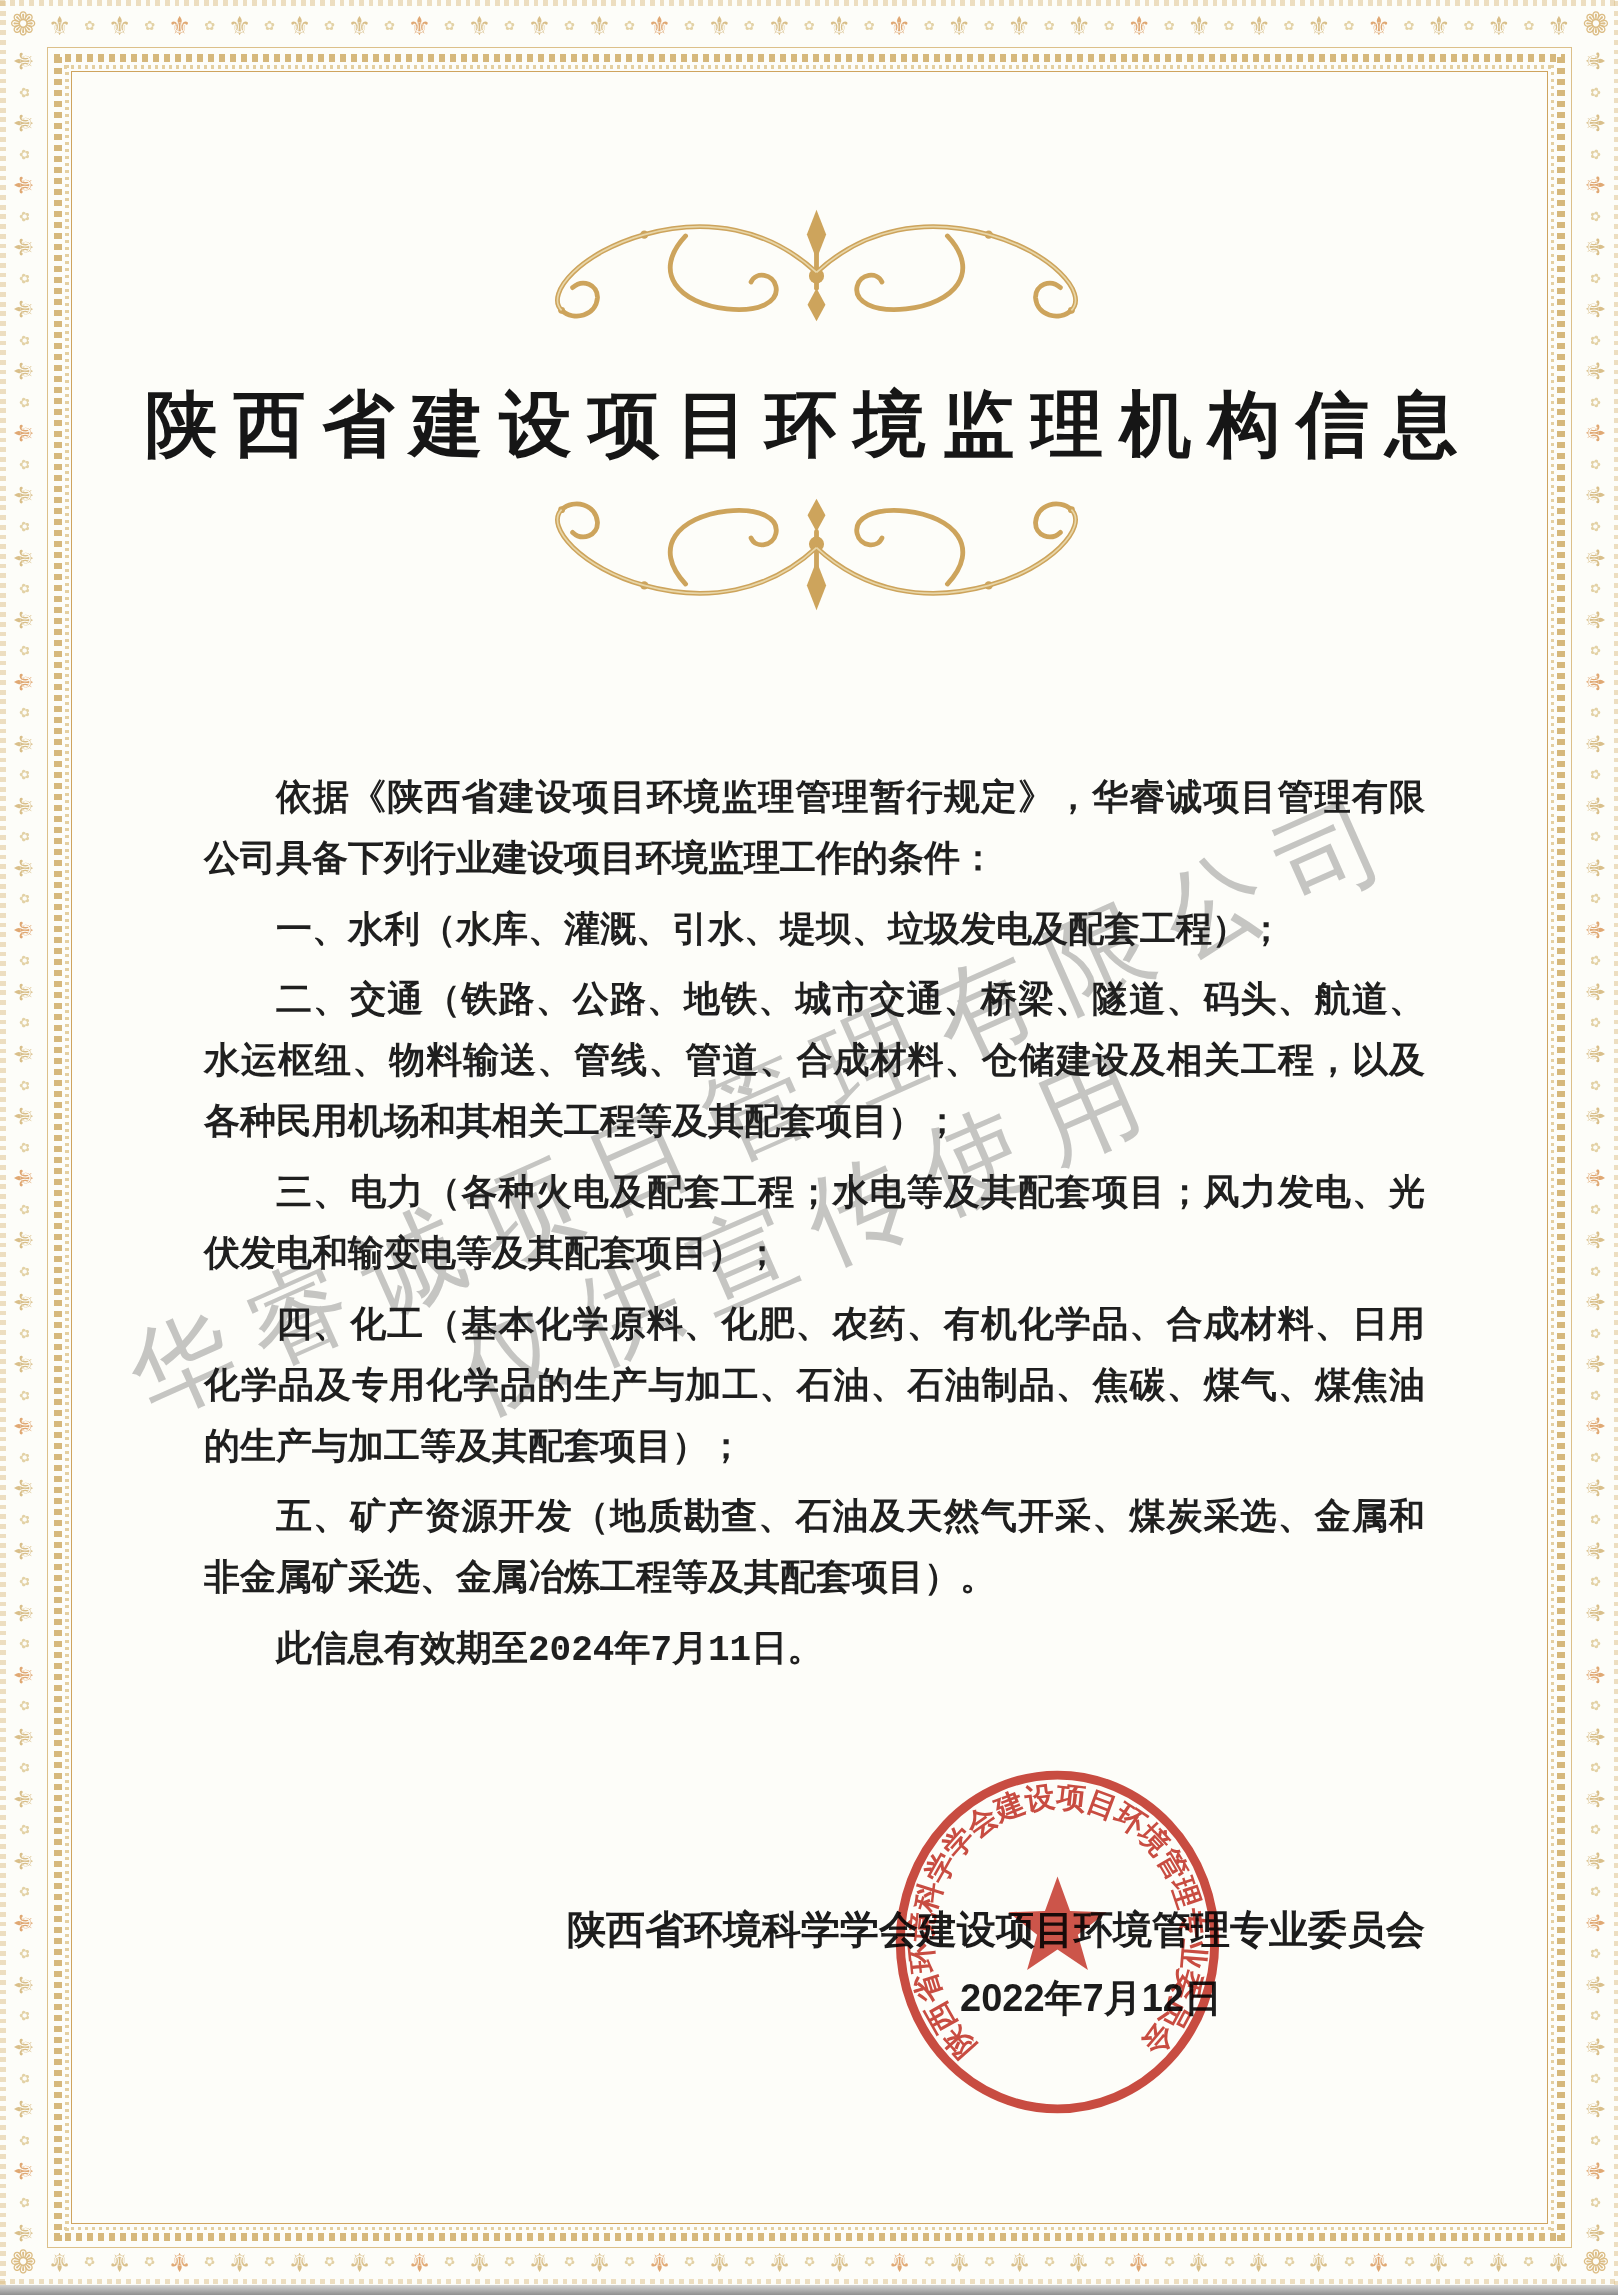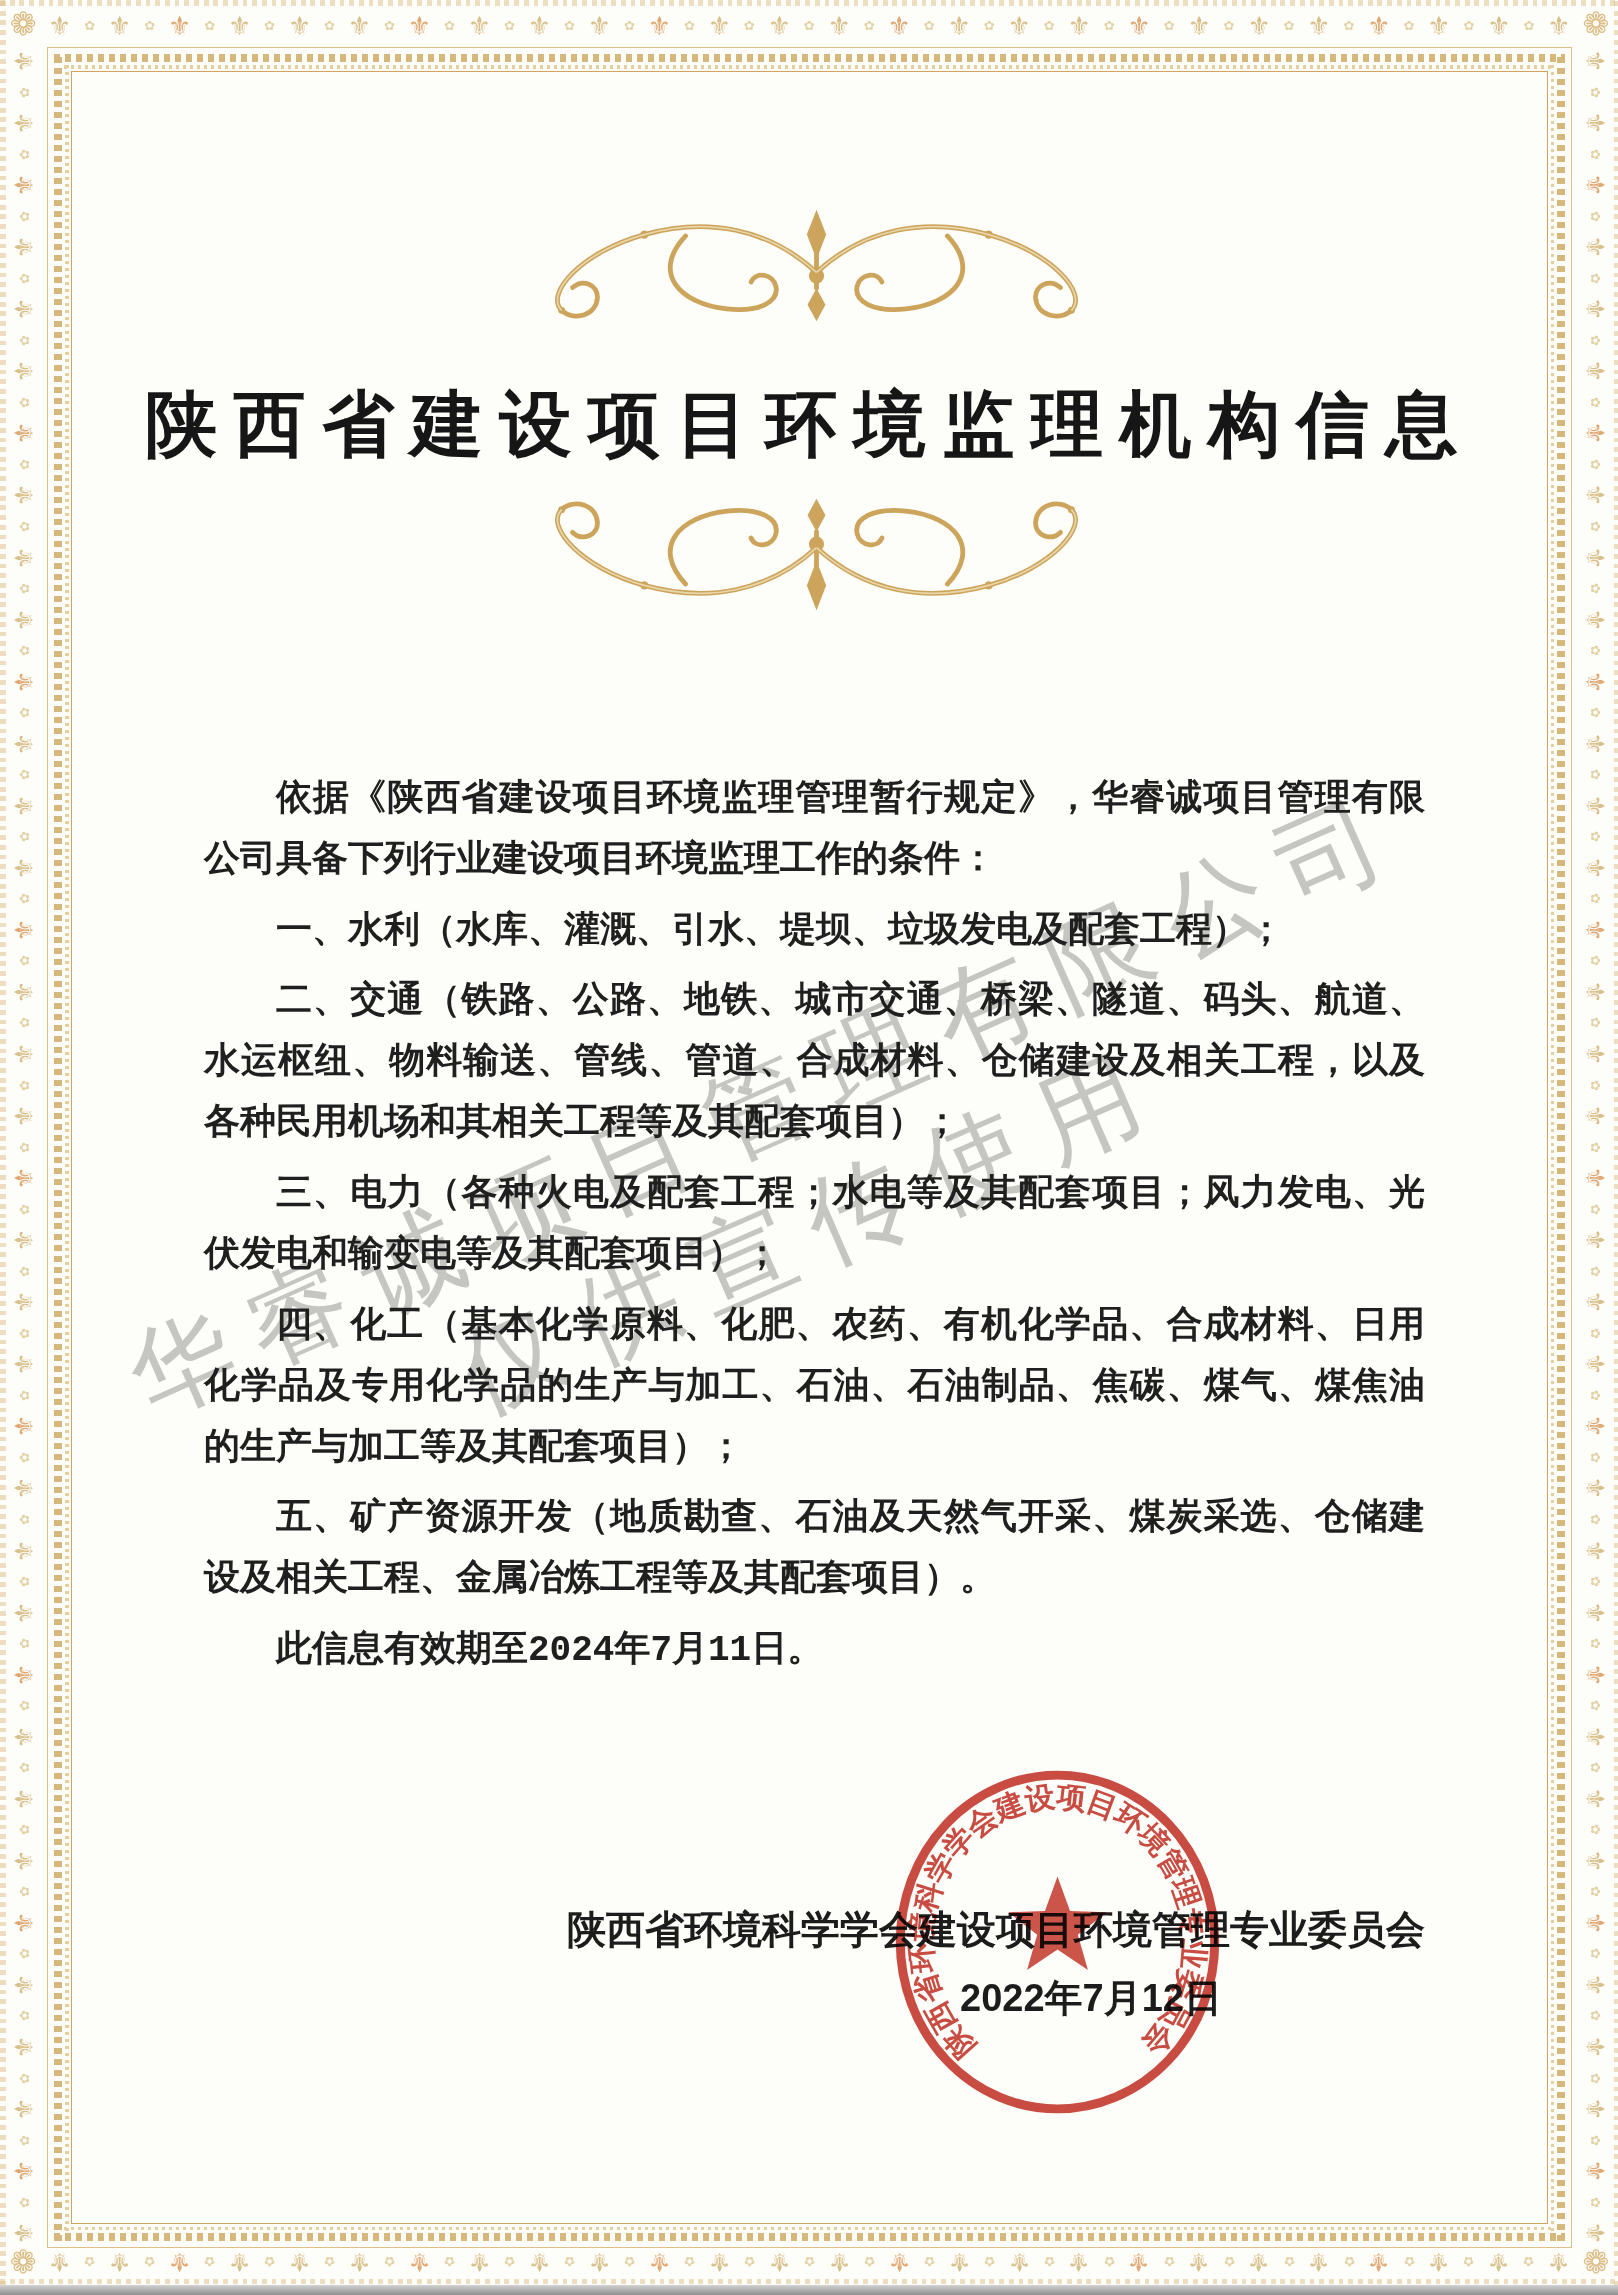--- a/index.html
+++ b/index.html
@@ -419,21 +419,21 @@
       <path d="M490 95 C560 30 650 15 740 40 C830 65 885 125 860 150"></path>
     </g>
   </svg>
 
   <div class="body-text">
     <p>依据《陕西省建设项目环境监理管理暂行规定》，华睿诚项目管理有限公司具备下列行业建设项目环境监理工作的条件：</p>
     <p>一、水利（水库、灌溉、引水、堤坝、垃圾发电及配套工程）；</p>
     <p>二、交通（铁路、公路、地铁、城市交通、桥梁、隧道、码头、航道、水运枢纽、物料输送、管线、管道、合成材料、仓储建设及相关工程，以及各种民用机场和其相关工程等及其配套项目）；</p>
     <p>三、电力（各种火电及配套工程；水电等及其配套项目；风力发电、光伏发电和输变电等及其配套项目）；</p>
     <p>四、化工（基本化学原料、化肥、农药、有机化学品、合成材料、日用化学品及专用化学品的生产与加工、石油、石油制品、焦碳、煤气、煤焦油的生产与加工等及其配套项目）；</p>
-    <p>五、矿产资源开发（地质勘查、石油及天然气开采、煤炭采选、仓储建设及相关工程、金属冶炼工程等及其配套项目）。</p>
+    <p>五、矿产资源开发（地质勘查、石油及天然气开采、煤炭采选、金属和非金属矿采选、金属冶炼工程等及其配套项目）。</p>
     <p>此信息有效期至2024年7月11日。</p>
   </div>
 
   <div class="signature">陕西省环境科学学会建设项目环境管理专业委员会</div>
   <div class="cert-date">2022年7月12日</div>
 
   <svg class="seal" viewBox="0 0 480 504">
     <ellipse cx="240" cy="252" rx="228" ry="242" fill="none" stroke="#c5382d" stroke-width="13"></ellipse>
     <polygon points="240,157 258.2,206.9 311.3,208.8 269.5,241.6 284.1,292.7 240,263 195.9,292.7 210.5,241.6 168.7,208.8 221.8,206.9" fill="#c5382d" opacity="0.95"></polygon>
     <path id="seal-arc" d="M123 403 A183 196 0 1 1 357 403" fill="none"></path>

